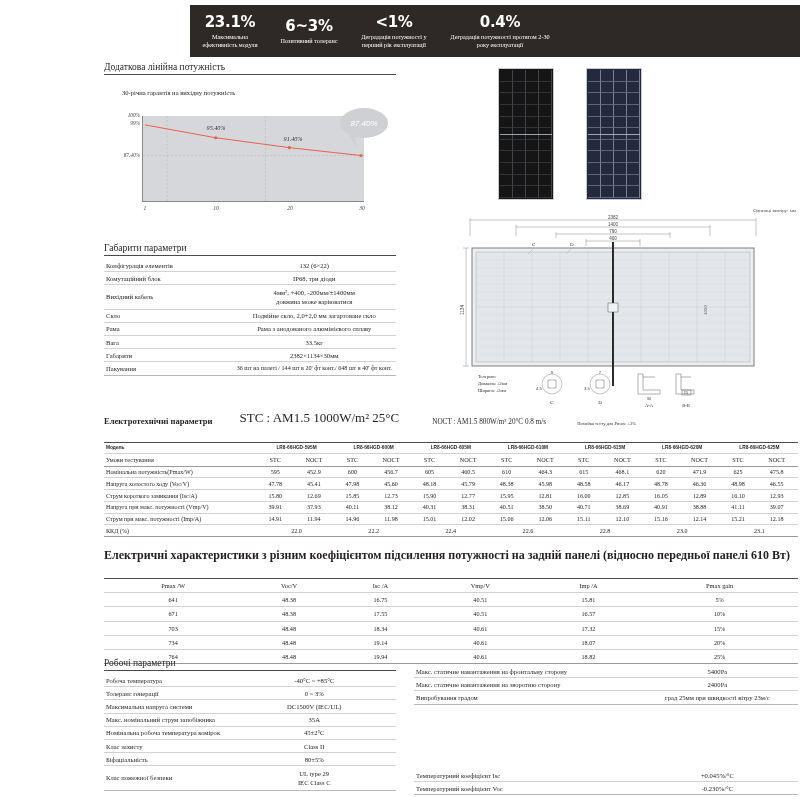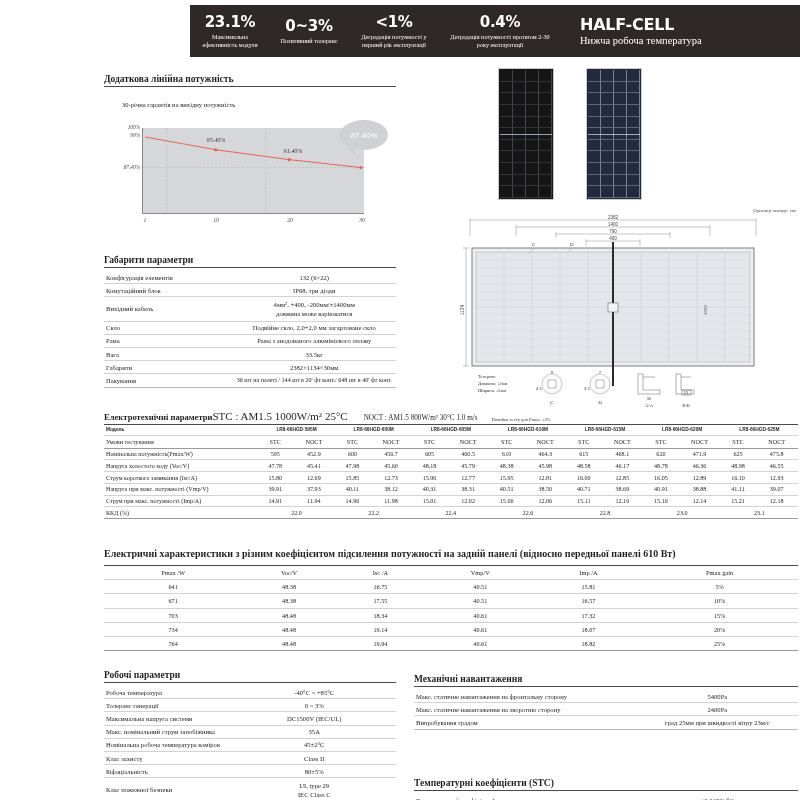--- a/index.html
+++ b/index.html
@@ -34,24 +34,23 @@
   .banner-cell.c1 { width:80px; }
   .banner-cell.c2 { width:78px; }
   .banner-cell.c3 { width:92px; }
   .banner-cell.c4 { width:120px;text-align:center; }
   .banner-cell.c5 { width:200px; text-align:left; padding-left:20px; align-items:flex-start; }
   .c5 .b-big { font-size:16px; letter-spacing:-0.2px; }
   .c5 .b-sub { font-size:10.5px; line-height:12px; }
 
   
   .sec-title {
-    font-weight:bold; font-size:9.5px;
+    font-weight:normal; font-size:9.5px;
     padding-bottom:2px;
     border-bottom:1.4px solid #4a4a4a;
-    margin-top:12px;
   }
 
   
   .chart-block { position:absolute; left:104px; top:62px; width:292px; }
   .chart-sub { font-size:6.6px; margin:14px 0 0 18px; color:#231f20; }
   .chart-area { position:relative; width:292px; height:120px; margin-top:6px;font-style:italic; }
   .plot {
     position:absolute; left:38px; top:14px; width:222px; height:86px;
     border-left:1px solid #888; border-bottom:1px solid #888;
   }
@@ -99,39 +98,39 @@
   .panel-img.b .pcells div { border-right:.5px solid rgba(190,200,220,.55); border-bottom:.5px solid rgba(190,200,220,.38); }
   .mid-bar { position:absolute; left:1px; right:1px; top:50%; height:1.2px; background:rgba(200,210,230,.75); }
 
   
   .draw-block { position:absolute; left:460px; top:208px; width:338px; height:200px; }
   .unit-note { position:absolute; right:2px; top:0; font-size:5px; color:#555; }
   .draw-block svg { position:absolute; left:0; top:0; }
 
   
   .elec-block { position:absolute; left:104px; top:410px; width:694px; }
-  .elec-head { display:flex; align-items:flex-end; border-bottom:1.3px solid #4a4a4a; padding-bottom:2px; }
+  .elec-head { display:flex; align-items:flex-end; border-bottom:1.3px solid #4a4a4a; padding-bottom:16px;gap:17px; }
   .elec-head .t { font-weight:bold; font-size:8.6px; }
-  .elec-head .cond { font-size:11px; margin-left:0; }
+  .elec-head .cond { font-size:13px; margin-left:10px; }
   .elec-head .cond2 { font-size:7.2px; margin-left:16px; }
   .elec-head .note { font-size:4.6px; margin-left:14px; color:#333; }
 
   table.elec { width:100%; border-collapse:collapse; font-size:6.1px; }
   table.elec td, table.elec th {
     border-bottom:.7px solid #d2d2d2; padding:2.4px 0; font-weight:normal;
   }
   table.elec td.lbl, table.elec th.lbl { text-align:left; width:154px; padding-left:2px; }
   table.elec td.n, table.elec th.n { text-align:center; }
   table.elec tr.models th { font-size:4.8px; font-weight:bold; font-family:"Liberation Sans", sans-serif; }
   table.elec tr.cond td { font-size:6.2px; }
   table.elec tr:last-child td { border-bottom:.9px solid #9a9a9a; }
 
   
   .bif-block { position:absolute; left:104px; top:548px; width:694px; }
-  .bif-title { font-weight:bold; font-size:10px; border-bottom:1.2px solid #4a4a4a; padding-bottom:6px; }
+  .bif-title { font-weight:bold; font-size:12px; border-bottom:1.2px solid #4a4a4a; padding-bottom:15px; }
   table.bif { width:100%; border-collapse:collapse; font-size:6.2px; text-align:center; }
   table.bif th, table.bif td { border-bottom:.7px solid #d2d2d2; padding:3.1px 0; font-weight:normal; }
   table.bif th { font-size:6.4px; }
   table.bif tr:last-child td { border-bottom:.9px solid #9a9a9a; }
 
   
   .oper-block { position:absolute; left:104px; top:658px; width:292px; }
   .load-block { position:absolute; left:414px; top:662px; width:384px; }
   .temp-block { position:absolute; left:414px; top:766px; width:384px; }
   .load-block table.spec td.k, .temp-block table.spec td.k { width:58%; }
@@ -140,36 +139,32 @@
 </head>
 <body>
 
 <div class="banner">
   <div class="banner-cell c1">
     <div class="b-big">23.1%</div>
     <div class="b-sub">Максимальна
 ефективність модуля</div>
   </div>
   <div class="banner-cell c2">
-    <div class="b-big">0~3%</div>
+    <div class="b-big">6~3%</div>
     <div class="b-sub">Позитивний толеранс</div>
   </div>
   <div class="banner-cell c3">
     <div class="b-big">&lt;1%</div>
     <div class="b-sub">Деградація потужності у
 перший рік експлуатації</div>
   </div>
   <div class="banner-cell c4">
     <div class="b-big">0.4%</div>
     <div class="b-sub">Деградація потужності протягом
 2-30 року експлуатації</div>
-  </div>
-  <div class="banner-cell c5">
-    <div class="b-big">HALF-CELL</div>
-    <div class="b-sub">Нижча робоча температура</div>
   </div>
 </div>
 
 <div class="chart-block">
   <div class="sec-title">Додаткова лінійна потужність</div>
   <div class="chart-sub">30-річна гарантія на вихідну потужність</div>
   <div class="chart-area">
     <div class="plot">
       <div class="plot-fill"></div>
       <svg viewBox="0 0 222 86" preserveAspectRatio="none">
@@ -441,21 +436,21 @@
     </g>
     <text x="226" y="186" font-size="4" text-anchor="middle" fill="#444" font-family="Liberation Sans, sans-serif">15</text>
     <text x="226" y="199" font-size="4.6" text-anchor="middle" fill="#333" font-family="Liberation Serif, serif">B-B</text>
   </svg>
 </div>
 
 <div class="elec-block">
   <div class="elec-head">
     <span class="t">Електротехнічні параметри</span>
     <span class="cond">STC : AM1.5  1000W/m²  25°C</span>
-    <span class="cond2">NOCT : AM1.5  800W/m²  30°C  1.0 m/s</span>
+    <span class="cond2">NOCT : AM1.5  800W/m²  20°C  0.8 m/s</span>
     <span class="note">Похибка тесту для Pmax: ±3%</span>
   </div>
   <table class="elec">
     <thead>
       <tr class="models">
         <th class="lbl">Модель</th>
         <th class="n" colspan="2">LR8-66HGD-595M</th>
         <th class="n" colspan="2">LR8-66HGD-600M</th>
         <th class="n" colspan="2">LR8-66HGD-605M</th>
         <th class="n" colspan="2">LR8-66HGD-610M</th>
@@ -674,41 +669,39 @@
       <tr>
           <td class="k">Клас пожежної безпеки</td>
           <td class="v two-line" style="white-space:pre-line;">UL type 29
 IEC Class C</td>
         </tr>
     </tbody>
   </table>
 </div>
 
 <div class="load-block">
-  <div class="sec-title">Механічні навантаження</div>
   <table class="spec">
     <tbody>
       <tr>
           <td class="k">Макс. статичне навантаження на фронтальну сторону</td>
           <td class="v">5400Pa</td>
         </tr>
       <tr>
           <td class="k">Макс. статичне навантаження на зворотню сторону</td>
           <td class="v">2400Pa</td>
         </tr>
       <tr>
           <td class="k">Випробування градом</td>
           <td class="v">град 25мм при швидкості вітру 23м/с</td>
         </tr>
     </tbody>
   </table>
 </div>
 
 <div class="temp-block">
-  <div class="sec-title">Температурні коефіцієнти (STC)</div>
   <table class="spec">
     <tbody>
       <tr>
           <td class="k">Температурний коефіцієнт Isc</td>
           <td class="v">+0.045%/°C</td>
         </tr>
       <tr>
           <td class="k">Температурний коефіцієнт Voc</td>
           <td class="v">-0.230%/°C</td>
         </tr>

